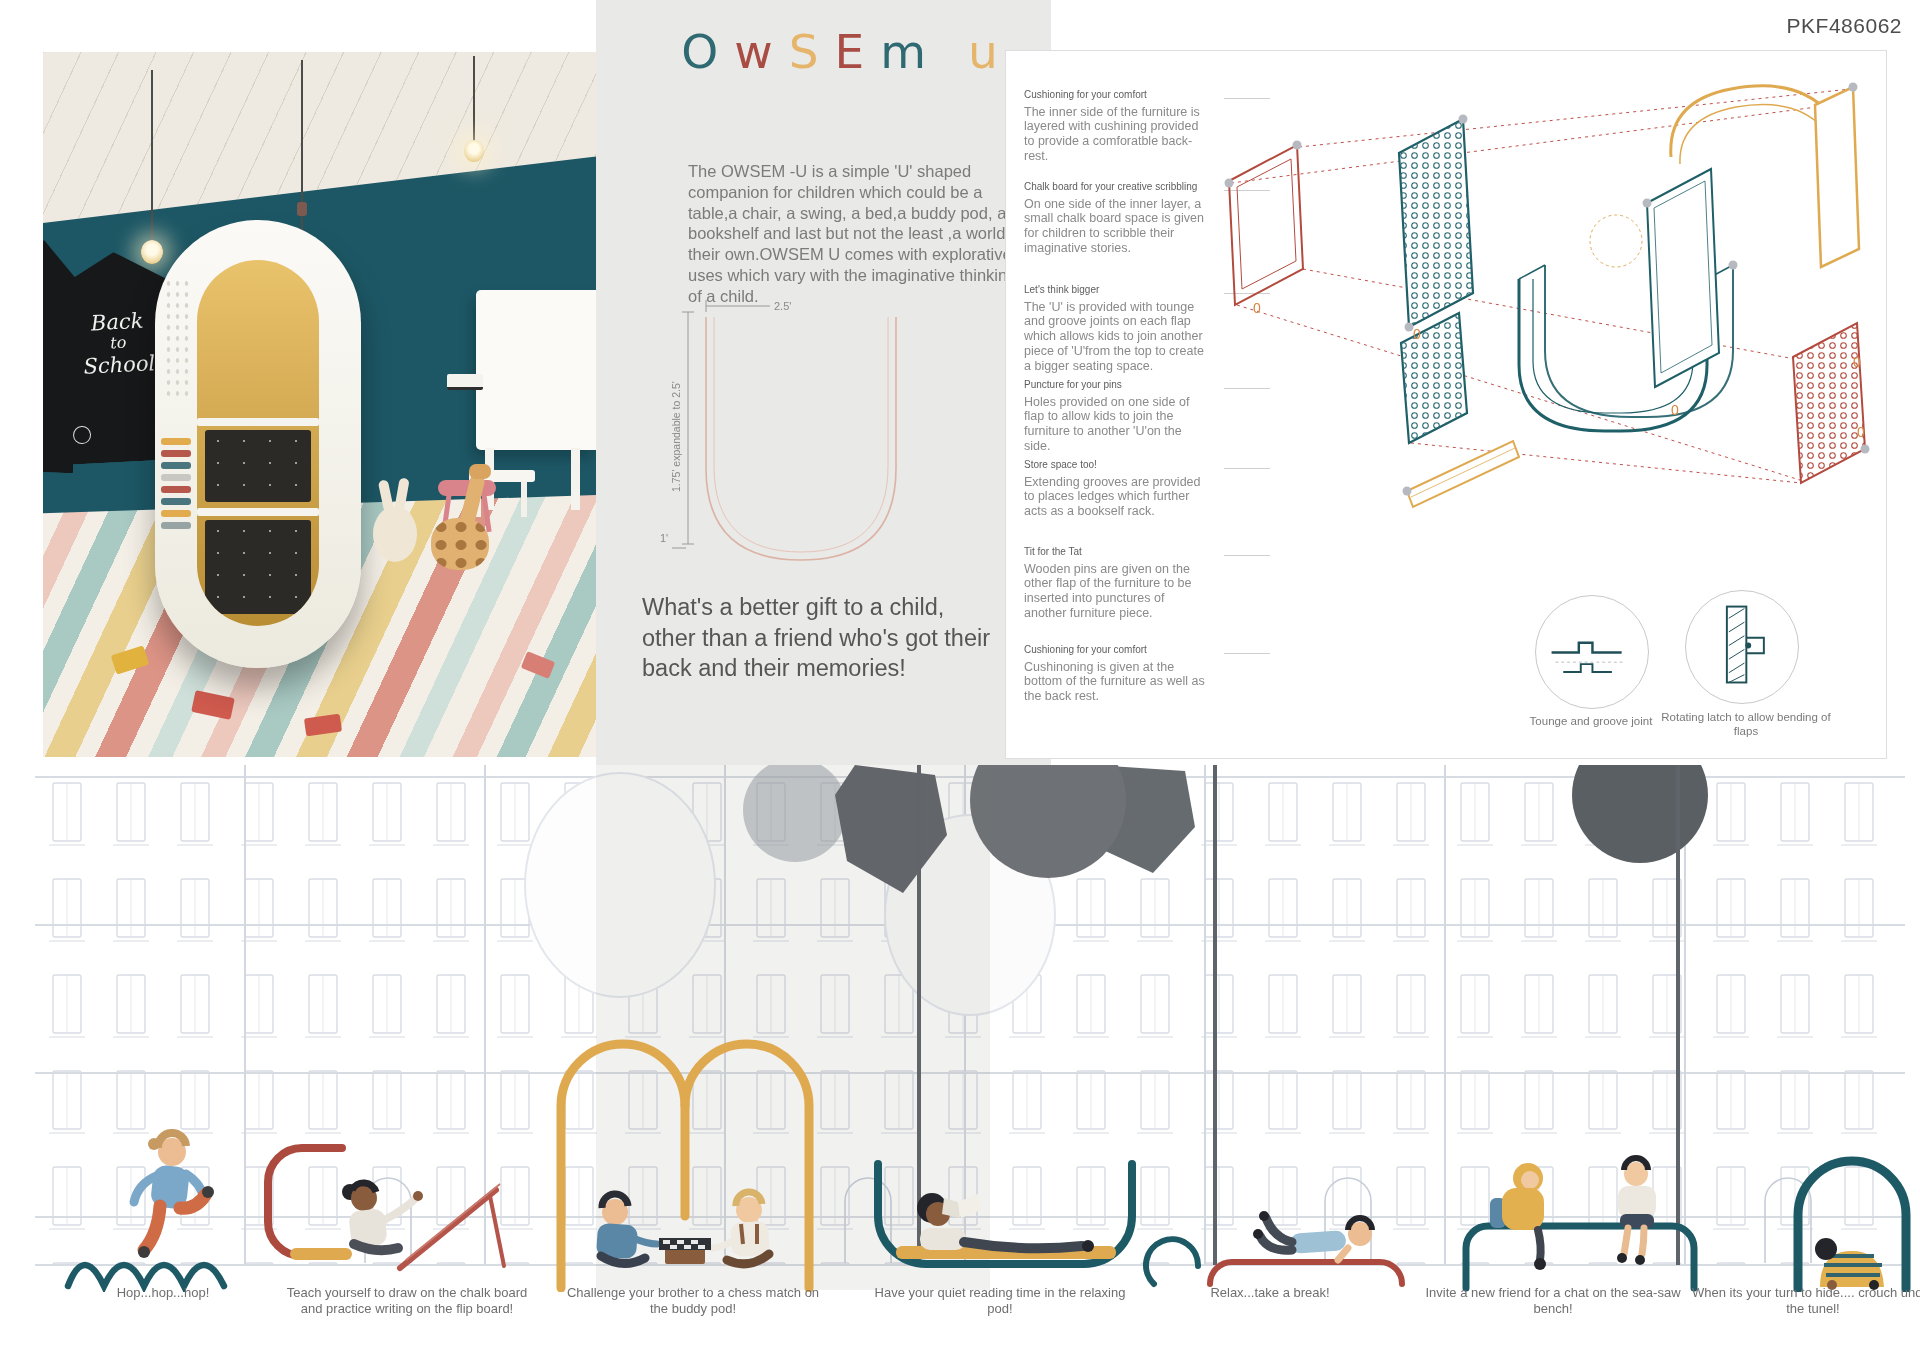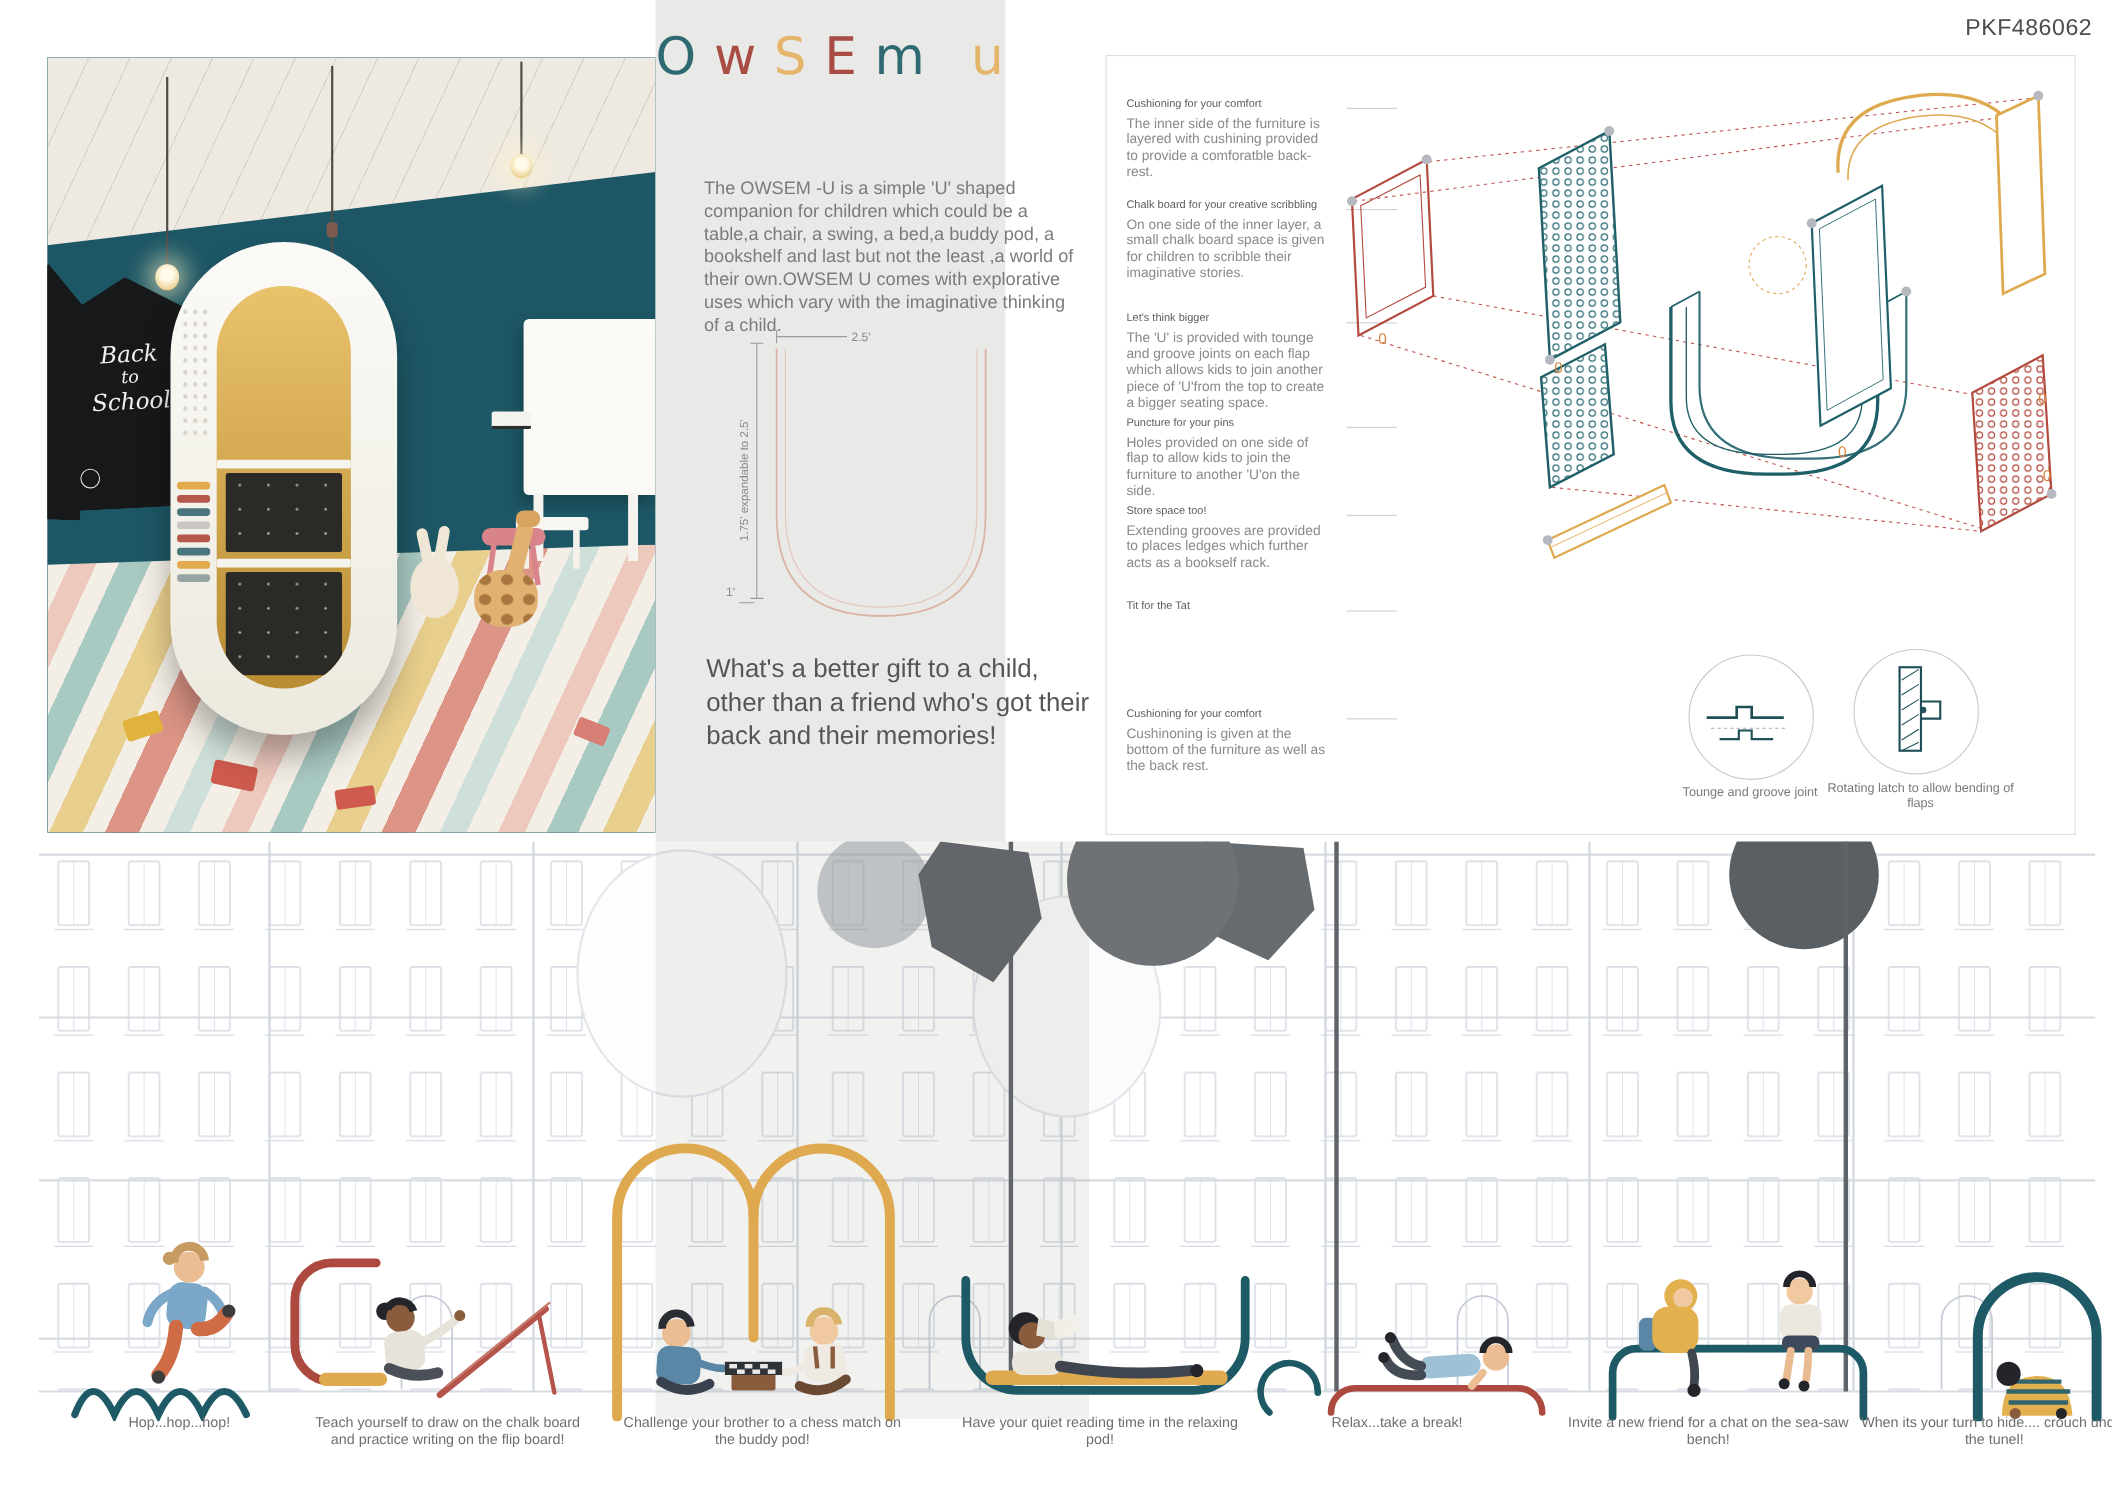--- a/index.html
+++ b/index.html
@@ -57,21 +57,21 @@
   .toy{position:absolute;}
   .bunny-body{position:absolute;left:0;top:14px;width:44px;height:56px;border-radius:50%;background:#efe6d6;}
   .bunny-ear{position:absolute;width:10px;height:32px;border-radius:6px;background:#efe6d6;}
   .giraffe-body{position:absolute;left:6px;top:28px;width:58px;height:52px;border-radius:45%;background:#e0b171;
     background-image:radial-gradient(#a9763f 5px,transparent 6px);background-size:20px 18px;}
   .giraffe-neck{position:absolute;left:40px;top:-16px;width:15px;height:52px;background:#e0b171;
     border-radius:7px;transform:rotate(14deg);}
   .giraffe-head{position:absolute;left:44px;top:-26px;width:22px;height:15px;background:#d8a45f;border-radius:7px;}
   .paper{position:absolute;border-radius:3px;}
   
-  .midcol{position:absolute;left:596px;top:0;width:318px;height:765px;background:#e9e9e7;}
+  .midcol{position:absolute;left:596px;top:0;width:407px;height:765px;background:#e9e9e7;padding-left:48px;}
   .title{margin-top:24px;text-align:center;font-size:47px;letter-spacing:16px;color:#444;
     font-family:"DejaVu Sans",sans-serif;font-weight:400;}
   .lt-teal{color:#2f6a72;}.lt-red{color:#a84c44;}.lt-yellow{color:#e6b56c;}
   .lt-last{margin-left:26px;}
   .desc{margin:82px 18px 0 44px;width:340px;font-size:16.5px;line-height:1.26;color:#7b7b7b;}
   .dims{position:absolute;left:56px;top:292px;width:280px;height:290px;}
   .tagline{position:absolute;left:46px;top:592px;width:350px;font-size:23.5px;line-height:1.3;color:#565656;}
   
   .rpanel{position:absolute;left:1005px;top:50px;width:880px;height:707px;border:1px solid #dedede;
     background:#ffffff;}
@@ -229,20 +229,21 @@
       <p>Extending grooves are provided to places ledges which further acts as a bookself rack.</p>
       <div class="lead"></div>
     </div>
     <div class="feat feat4">
       <h4>Puncture for your pins</h4>
       <p>Holes provided on one side of flap to allow kids to join the furniture to another 'U'on the side.</p>
       <div class="lead"></div>
     </div>
     <div class="feat feat6">
       <h4>Tit for the Tat</h4>
+      <p>Wooden pins are given on the other flap of the furniture to be inserted into punctures of another furniture piece.</p>
       <div class="lead"></div>
     </div>
     <div class="feat feat7">
       <h4>Cushioning for your comfort</h4>
       <p>Cushinoning is given at the bottom of the furniture as well as the back rest.</p>
       <div class="lead"></div>
     </div>
 
     <svg class="exploded" viewBox="0 0 690 545">
       <defs>

